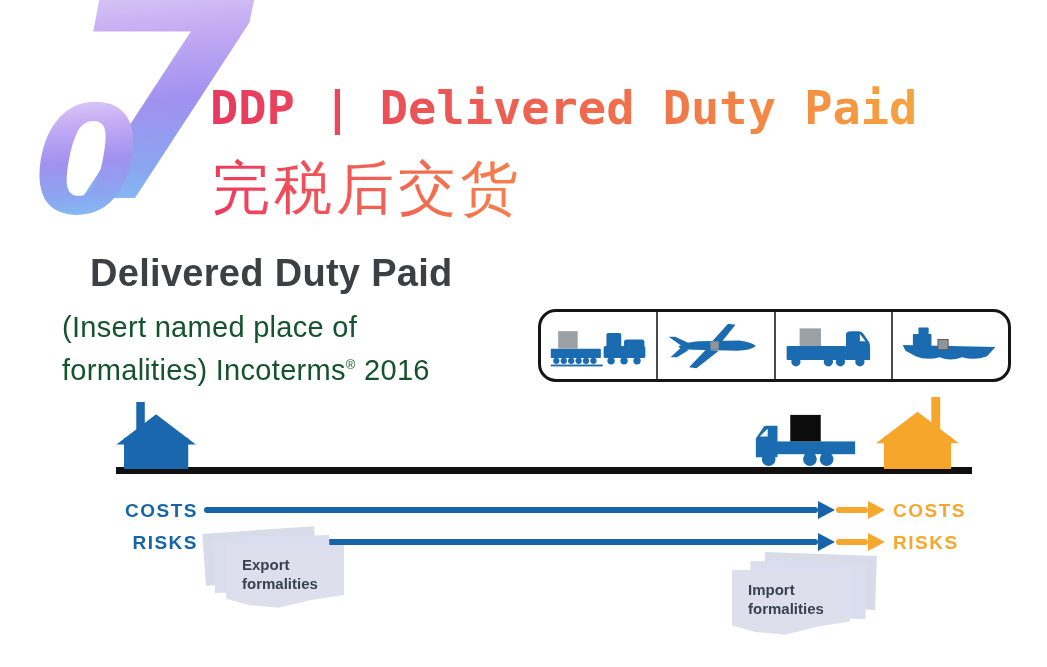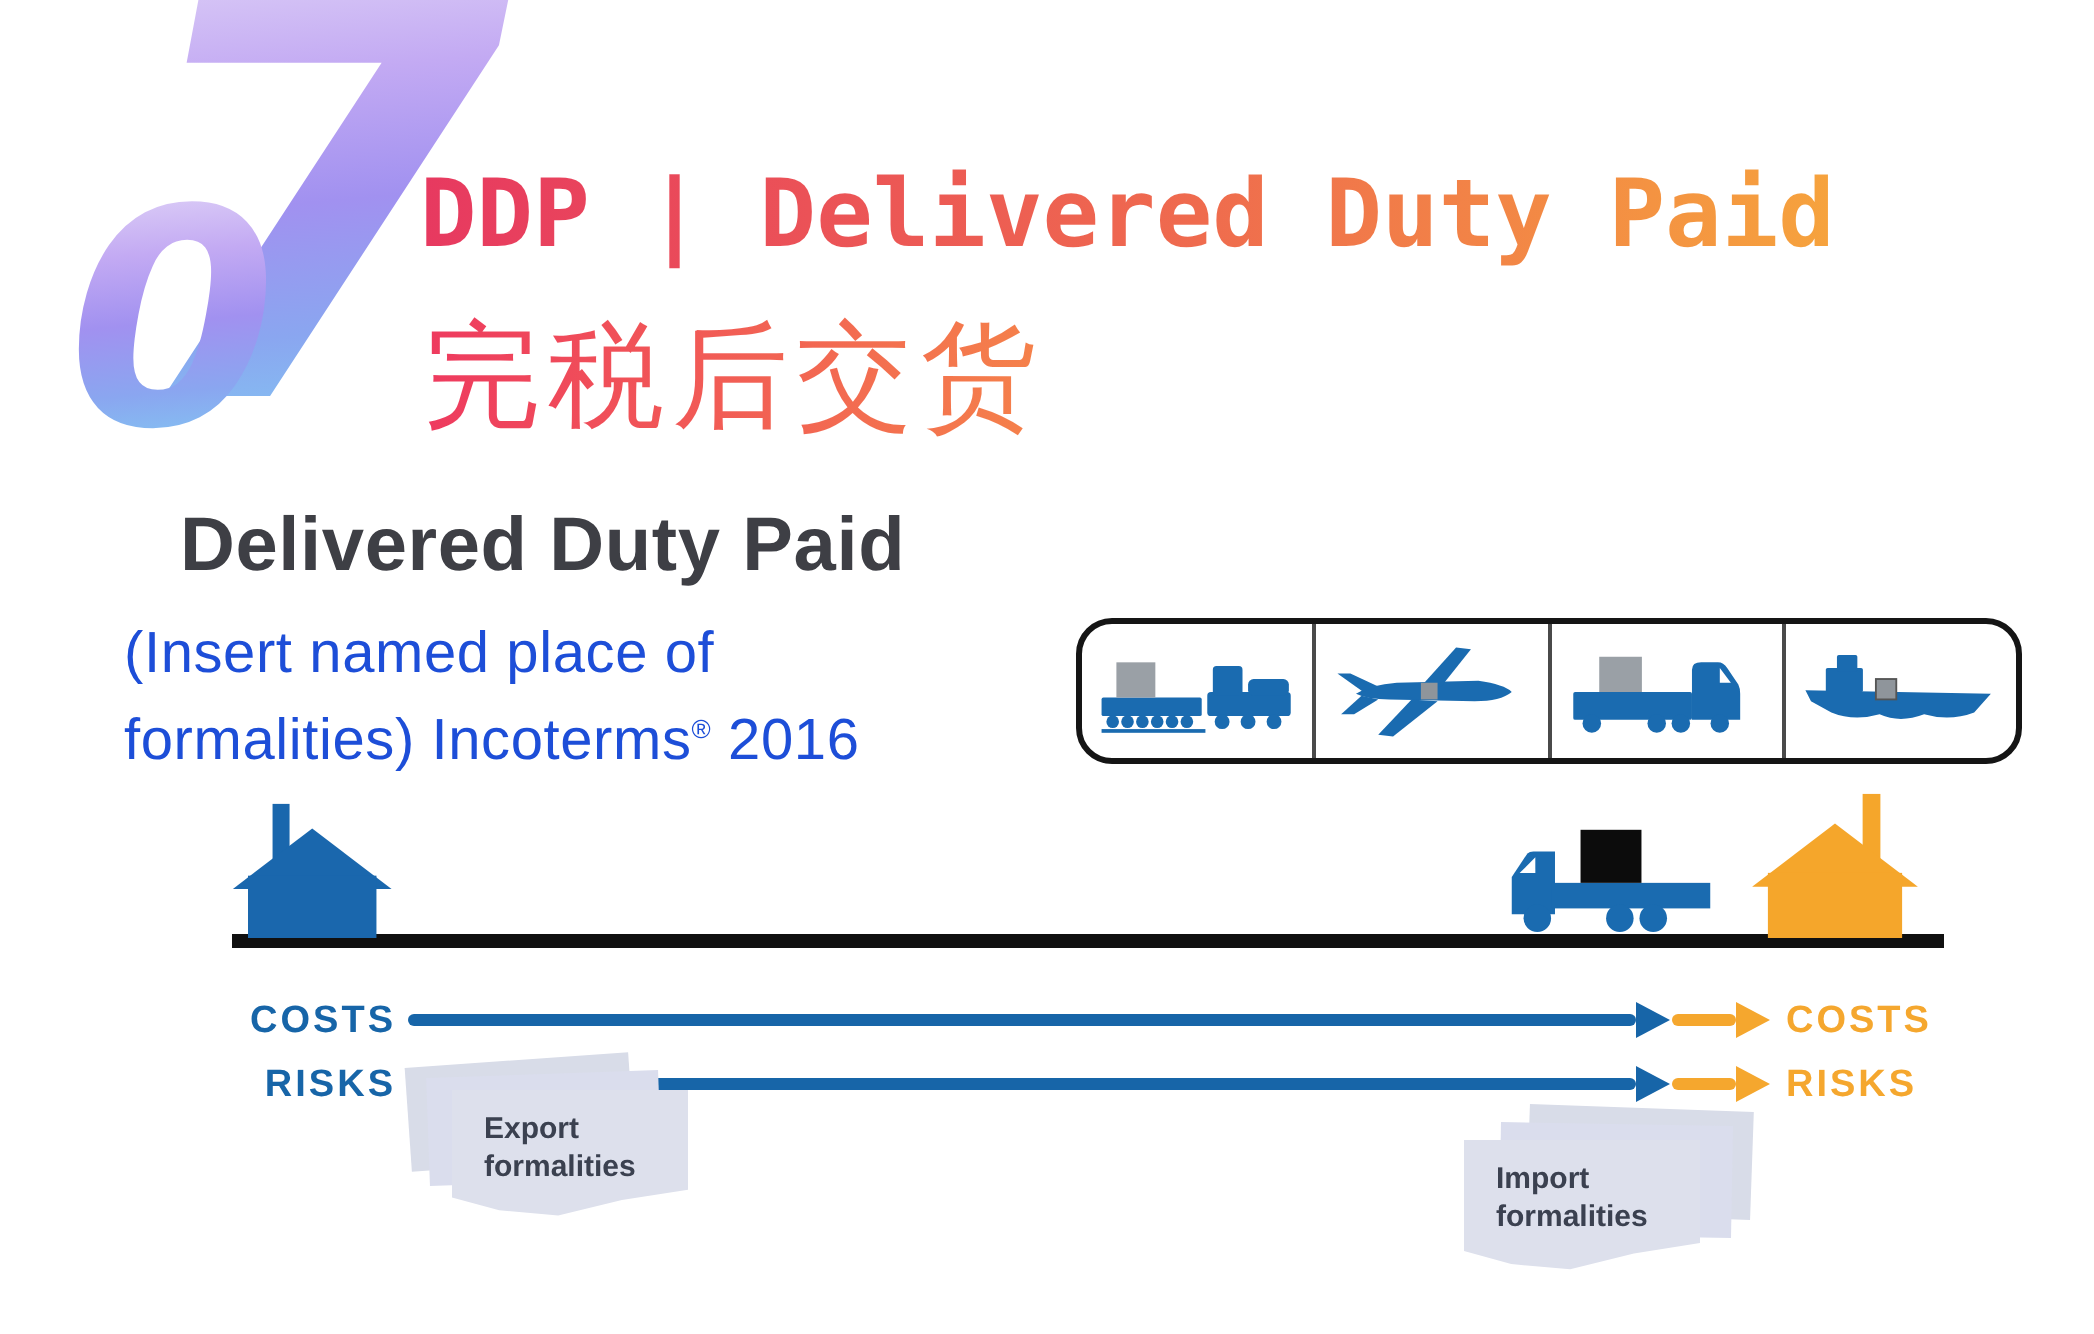--- a/index.html
+++ b/index.html
@@ -28,21 +28,21 @@
     position:absolute; left:212px; top:150px;
     font-weight:normal; font-size:58px; letter-spacing:4px;
     background:linear-gradient(90deg,#ee3a5f 0%,#f5824a 100%);
     -webkit-background-clip:text; background-clip:text; color:transparent; white-space:nowrap;
   }
 
   
   .term-line { position:absolute; left:62px; top:252px; display:flex; align-items:baseline; }
   .term-code { font-size:43px; font-weight:bold; color:#1561a8; letter-spacing:1px; }
   .term-name { font-size:38px; font-weight:bold; color:#3e3f45; margin-left:28px; letter-spacing:0.3px; }
-  .term-place { position:absolute; left:62px; top:308px; font-size:29px; color:#1d4ed8; line-height:38px; letter-spacing:0.3px; }
+  .term-place { position:absolute; left:62px; top:308px; font-size:29px; color:#14532d; line-height:38px; letter-spacing:0.3px; }
   .term-place sup { font-size:13px; }
 
   
   .modes-box { position:absolute; left:538px; top:309px; width:473px; height:73px;
     border:3px solid #151515; border-radius:18px; background:#fff; display:flex; overflow:hidden; }
   .mode-cell { flex:1; display:flex; align-items:center; justify-content:center; border-right:2px solid #4a4a4a; }
   .mode-cell:last-child { border-right:none; }
   .mode-cell svg { width:102px; height:54px; }
 
   

